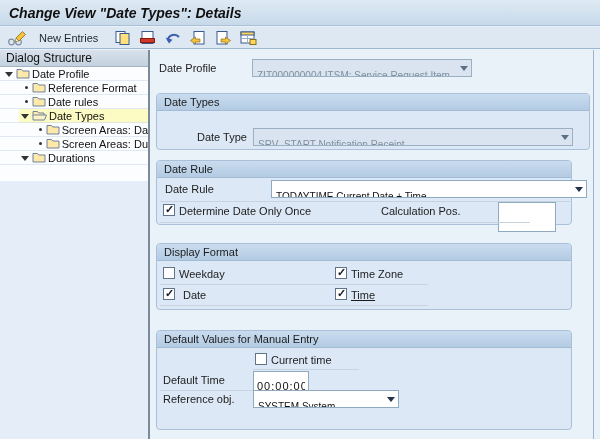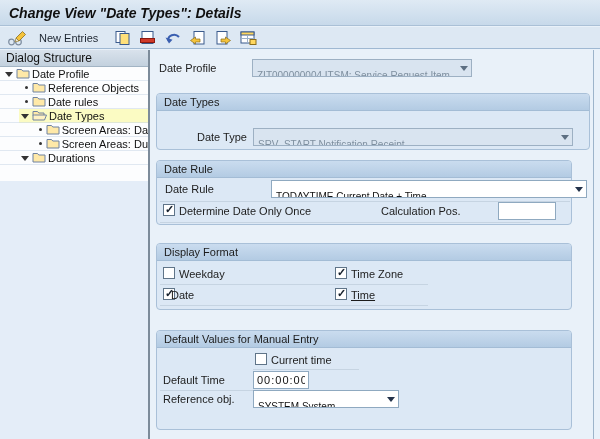--- a/index.html
+++ b/index.html
@@ -46,21 +46,21 @@
     border-left:4px solid transparent;border-right:4px solid transparent;border-top:5px solid #23324a;}
   .combo.dis{background:var(--disabled-field-bg);color:var(--disabled-field-text);border-color:#9db0c3;}
   .combo.dis .arr{border-top-color:#5d6f82;}
   .gbox{position:absolute;background:var(--groupbox-bg);border:1px solid var(--groupbox-border);border-radius:4px;}
   .gb-header{height:17px;line-height:16px;background:linear-gradient(to bottom,var(--boxheader-from),var(--boxheader-to));
     border-bottom:1px solid #a3bcd5;border-radius:3px 3px 0 0;font-size:11px;color:#1b1b1b;padding-left:7px;}
   .cb{position:absolute;width:12px;height:12px;border:1px solid #5f7488;background:#fff;cursor:pointer;}
   .cb.checked::before{content:"✓";position:absolute;left:1px;top:-2px;font-size:11px;font-weight:bold;color:#16202c;}
   .cbl{position:absolute;font-size:11px;color:var(--label-text);white-space:nowrap;}
   .field{position:absolute;border:1px solid var(--field-border);background:#fff;height:17px;
-    font-family:"Liberation Sans",sans-serif;font-size:11px;color:#111;padding:8px 3px;}
+    font-family:"Liberation Sans",sans-serif;font-size:11px;color:#111;padding:14px 3px;}
   .sep{position:absolute;height:1px;background:var(--line-soft);}
 </style>
 </head>
 <body>
 
 <div id="app">
 
   <div class="titlebar">
     <span>Change View "Date Types": Details</span>
   </div>
@@ -131,21 +131,21 @@
           </span>
         <span class="tlabel">Date Profile</span>
       </div>
       <div class="trow lvl1">
         <span class="bullet"></span>
         <span class="ficon">
             <svg width="14" height="11" viewBox="0 0 14 11">
               <path d="M1 1.5 L5.5 1.5 L6.8 3 L13 3 L13 10 L1 10 Z" fill="#ffe9a8" stroke="#6f82a0"></path>
             </svg>
           </span>
-        <span class="tlabel">Reference Objects</span>
+        <span class="tlabel">Reference Format</span>
       </div>
       <div class="trow lvl1">
         <span class="bullet"></span>
         <span class="ficon">
             <svg width="14" height="11" viewBox="0 0 14 11">
               <path d="M1 1.5 L5.5 1.5 L6.8 3 L13 3 L13 10 L1 10 Z" fill="#ffe9a8" stroke="#6f82a0"></path>
             </svg>
           </span>
         <span class="tlabel">Date rules</span>
       </div>
@@ -229,21 +229,21 @@
     <div class="gbox" style="left:4px;top:193px;width:416px;height:67px;">
       <div class="gb-header">
         <span>Display Format</span>
       </div>
       <span class="cb" style="left:6px;top:23px;"></span>
       <span class="cbl" style="left:22px;top:24px;">Weekday</span>
       <span class="cb checked" style="left:178px;top:23px;"></span>
       <span class="cbl" style="left:194px;top:24px;">Time Zone</span>
       <div class="sep" style="left:3px;top:40px;width:268px;"></div>
       <span class="cb checked" style="left:6px;top:44px;"></span>
-      <span class="cbl" style="left:8px;top:45px;padding-left:6px;">Date</span>
+      <span class="cbl" style="left:20px;top:45px;padding-left:6px;">Date</span>
       <span class="cb checked" style="left:178px;top:44px;"></span>
       <span class="cbl" style="left:194px;top:45px;text-decoration:underline;">Time</span>
       <div class="sep" style="left:3px;top:61px;width:268px;"></div>
     </div>
 
     <div class="gbox" style="left:4px;top:280px;width:416px;height:100px;">
       <div class="gb-header">
         <span>Default Values for Manual Entry</span>
       </div>
       <span class="cb" style="left:98px;top:22px;"></span>

